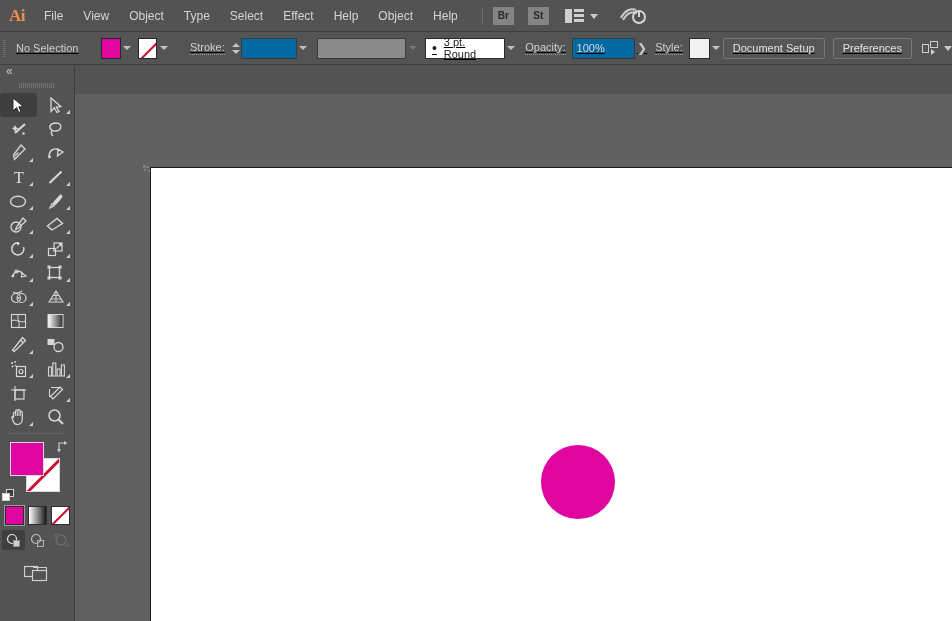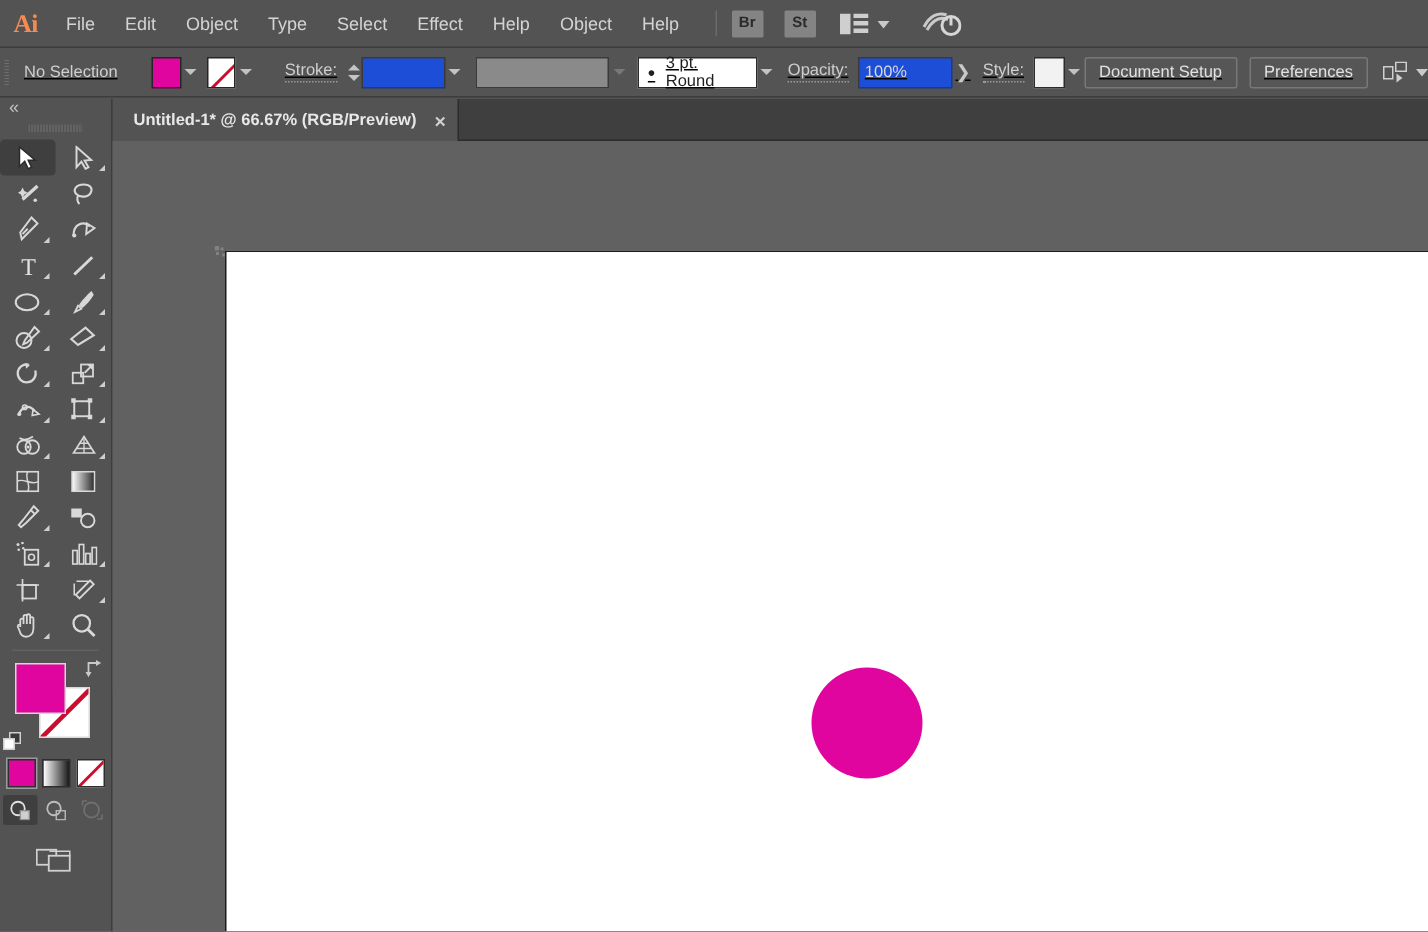--- a/index.html
+++ b/index.html
@@ -123,21 +123,21 @@
     cursor: pointer;
   }
   .spinner .up, .spinner .dn {
     width: 0; height: 0;
     border-left: 4px solid transparent;
     border-right: 4px solid transparent;
   }
   .spinner .up { border-bottom: 4px solid #c4c4c4; }
   .spinner .dn { border-top: 4px solid #c4c4c4; }
   .field {
-    height: 21px; background: #1d4ed8;
+    height: 21px; background: #0369a1;
     border: 1px solid #3a3a3a;
     display: flex; align-items: center;
     color: #d8d8d8; font-size: 11px;
     padding: 0 4px; cursor: text;
   }
   .field-light {
     height: 21px; background: #fff;
     border: 1px solid #2b2b2b;
     display: flex; align-items: center;
     color: #1e1e1e; font-size: 11px;
@@ -330,21 +330,21 @@
 </style>
 </head>
 <body>
 
 <div id="app">
 
   <div class="menubar">
     <div class="ai-logo">Ai</div>
 
     <div class="menu-item">File</div>
-    <div class="menu-item">Edit</div>
+    <div class="menu-item">View</div>
     <div class="menu-item">Object</div>
     <div class="menu-item">Type</div>
     <div class="menu-item">Select</div>
     <div class="menu-item">Effect</div>
     <div class="menu-item">Help</div>
     <div class="menu-item">Object</div>
     <div class="menu-item">Help</div>
 
     <div class="menu-sep"></div>
 
@@ -416,26 +416,20 @@
     <div style="margin-left:10px;display:flex;align-items:center;">
       <svg width="17" height="15" viewBox="0 0 17 15">
         <rect x="0.5" y="3.5" width="6" height="8" fill="none" stroke="#cfcfcf"></rect>
         <rect x="8.5" y="0.5" width="7" height="6" fill="none" stroke="#cfcfcf"></rect>
         <path d="M9 8 L9 14 L13 11 Z" fill="#cfcfcf"></path>
       </svg>
     </div>
     <div class="chev" style="margin-left:5px;margin-top:0;"></div>
   </div>
 
-  <div class="tabbar">
-    <div class="doc-tab">
-      <span>Untitled-1* @ 66.67% (RGB/Preview)</span>
-      <span class="tab-close">×</span>
-    </div>
-  </div>
 
   <div class="toolbar">
     <div class="tb-header"></div>
     <div class="tb-grip">
         <i></i>
       </div>
 
     <div class="tool-grid">
 
       <div class="tool sel">

